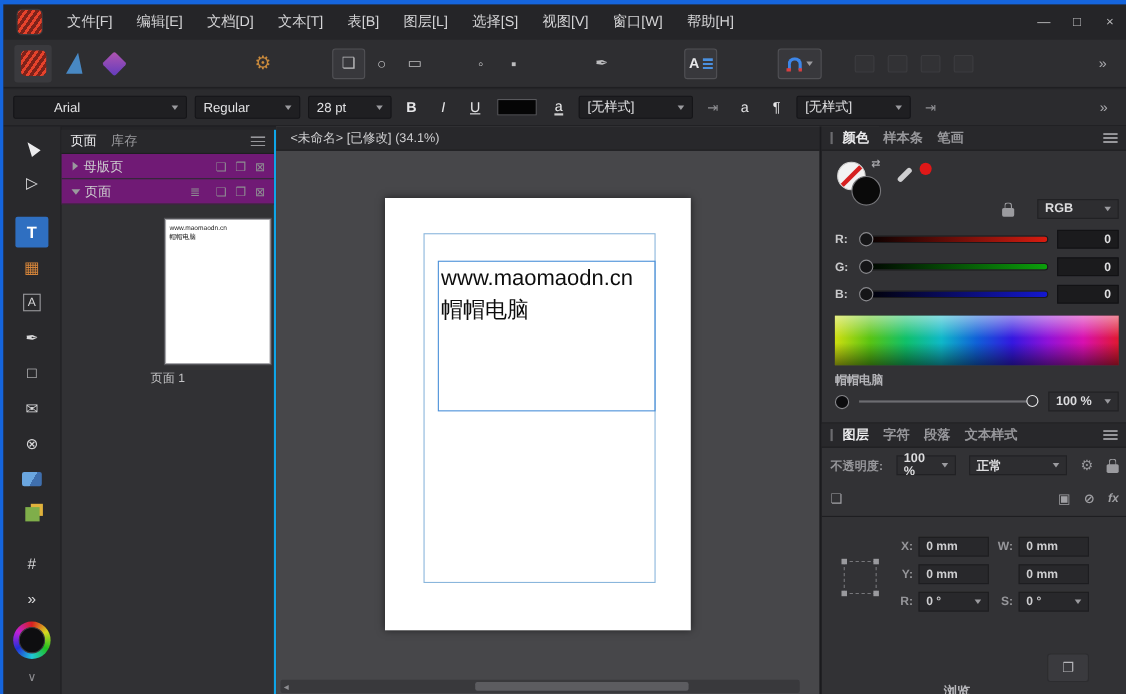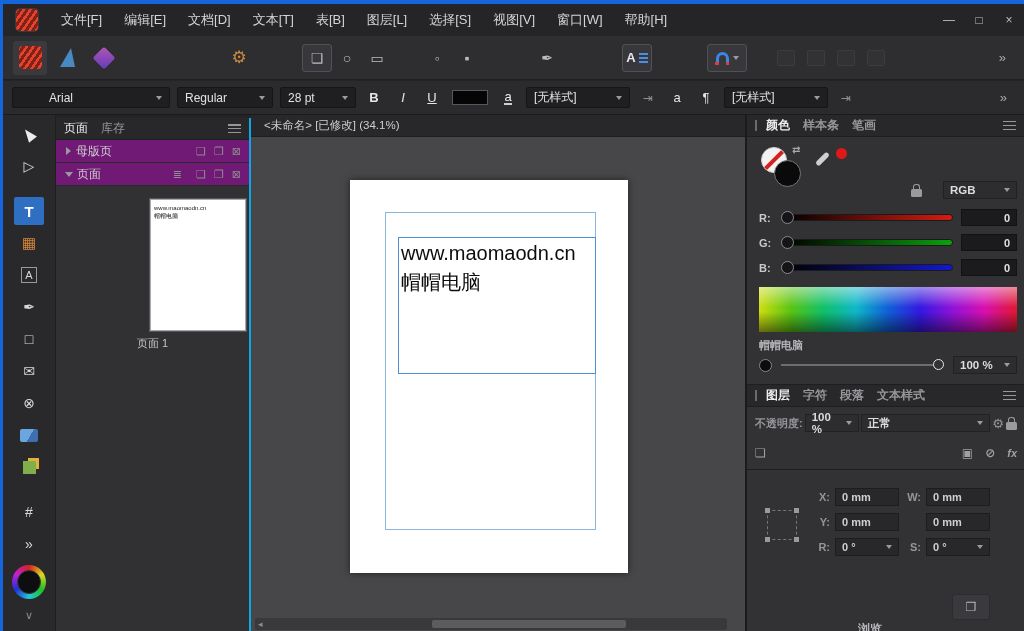--- a/index.html
+++ b/index.html
@@ -136,21 +136,21 @@
       linear-gradient(to bottom, rgba(255,255,255,.5), rgba(255,255,255,0) 45%, rgba(0,0,0,0) 55%, rgba(0,0,0,.5)),
       linear-gradient(to right,#cede10,#58c414,#10c06a,#0fb8c8,#1060d8,#3418e0,#9012d8,#d810b0,#e01830); }
   .op-label { position:absolute; left:12px; top:201px; font-size:11px; color:#b4b4b8; }
   .op-row { position:absolute; left:12px; right:7px; top:219px; height:18px; display:flex; align-items:center; gap:9px; }
   .op-swatch { width:13px; height:13px; border-radius:50%; background:#0c0c0e; border:1.5px solid #86868a; flex:none; }
   .op-track { flex:1; position:relative; height:2px; background:#6d6d71; }
   .op-thumb { position:absolute; right:0; top:-5px; width:11px; height:11px; border-radius:50%; border:1.5px solid #e6e6e8; background:#323235; }
   .op-combo { width:64px; }
 
   .layers-body { position:relative; height:63px; flex:none; border-bottom:1px solid #1e1e21; }
-  .lay-row1 { position:absolute; left:8px; right:7px; top:6px; height:20px; display:flex; align-items:center; gap:2px; }
+  .lay-row1 { position:absolute; left:8px; right:7px; top:6px; height:20px; display:flex; align-items:center; gap:12px; }
   .lay-label { font-size:11px; color:#96969a; flex:none; }
   .lay-sm { width:54px; }
   .lay-lg { flex:1; }
   .gear2 { color:#96969a; font-size:13px; }
   .lay-row2 { position:absolute; left:8px; right:7px; top:35px; height:22px; display:flex; align-items:center; gap:12px; color:#a0a0a4; font-size:12px; }
   .lay-spacer { flex:1; }
   .fx { font-style:italic; font-size:11px; }
 
   .tr-body { position:relative; flex:1; overflow:hidden; }
   .anchor { position:absolute; left:20px; top:40px; width:30px; height:30px; border:1.5px dashed #77777b; }

